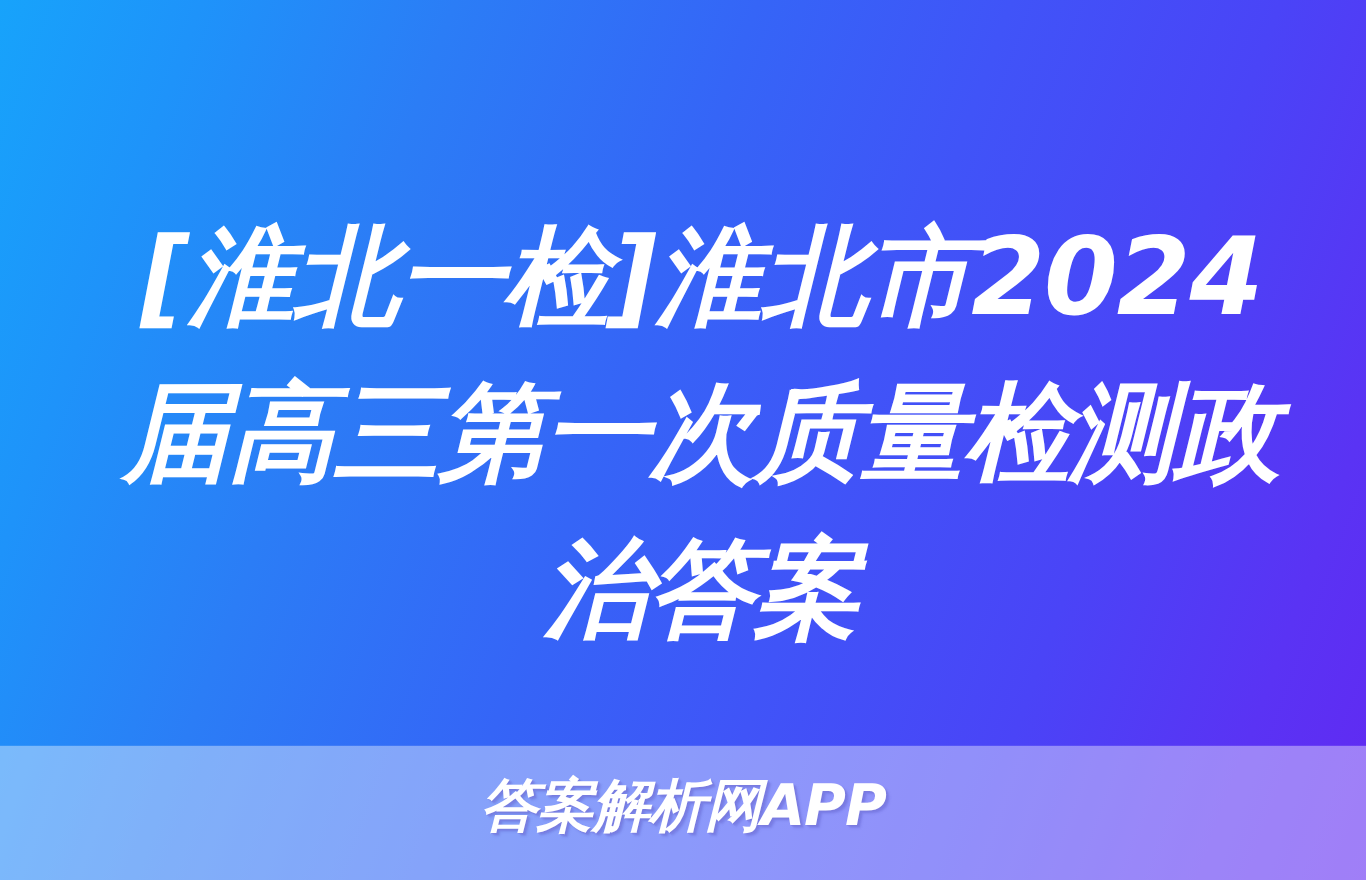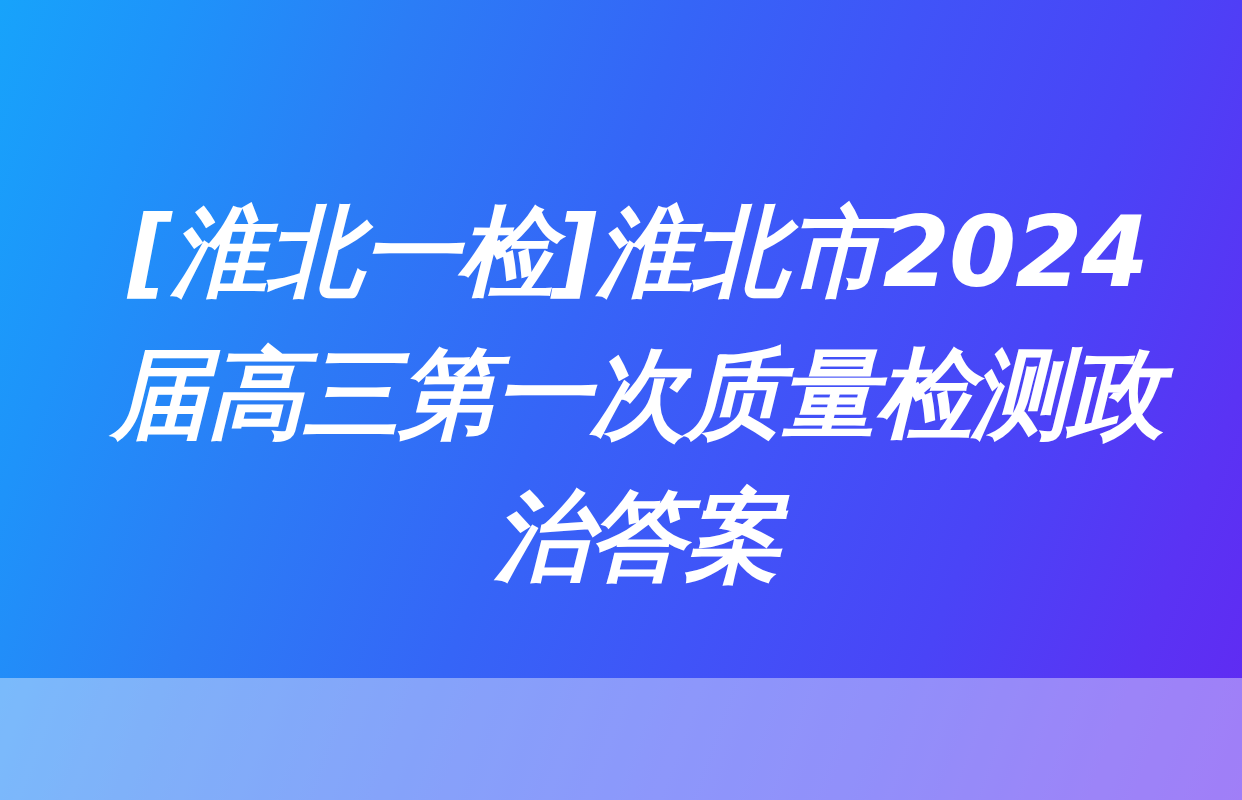--- a/index.html
+++ b/index.html
@@ -102,14 +102,17 @@
 <div id="poster">
 
   <div id="bottom-band"></div>
 
   <div id="title-block">
     <div class="title-line">[淮北一检]淮北市2024</div>
     <div class="title-line">届高三第一次质量检测政</div>
     <div class="title-line">治答案</div>
   </div>
 
+  <div id="watermark">
+    <span id="watermark-text">答案解析网APP</span>
+  </div>
 
 </div>
 
 </body></html>

